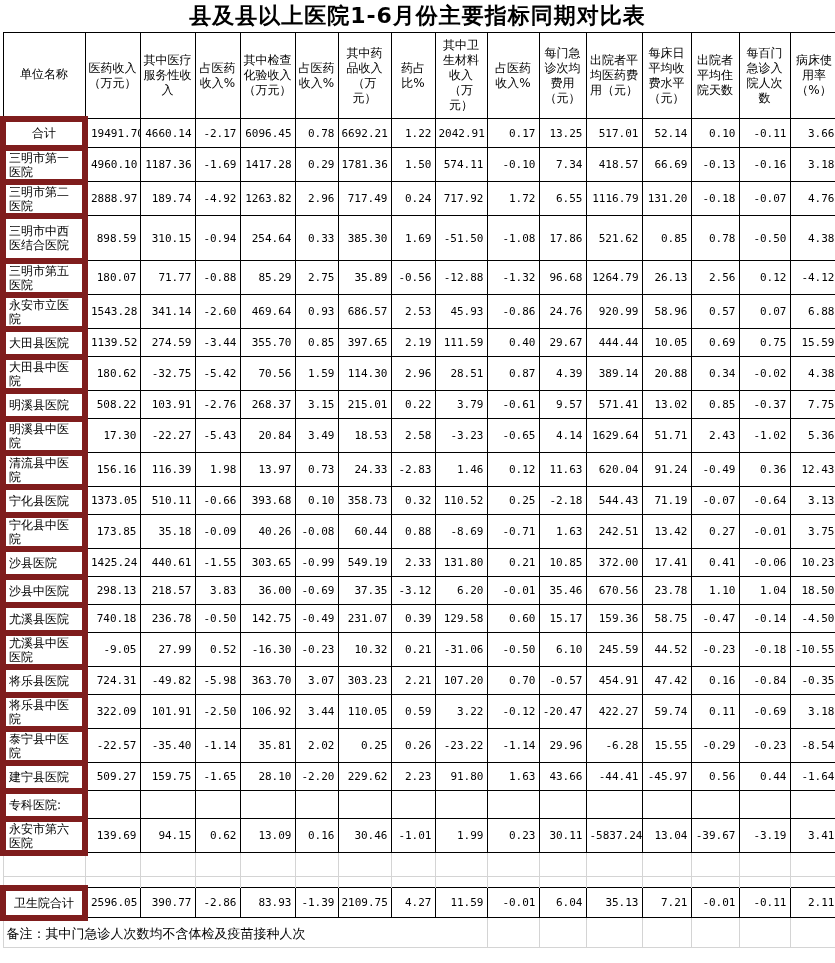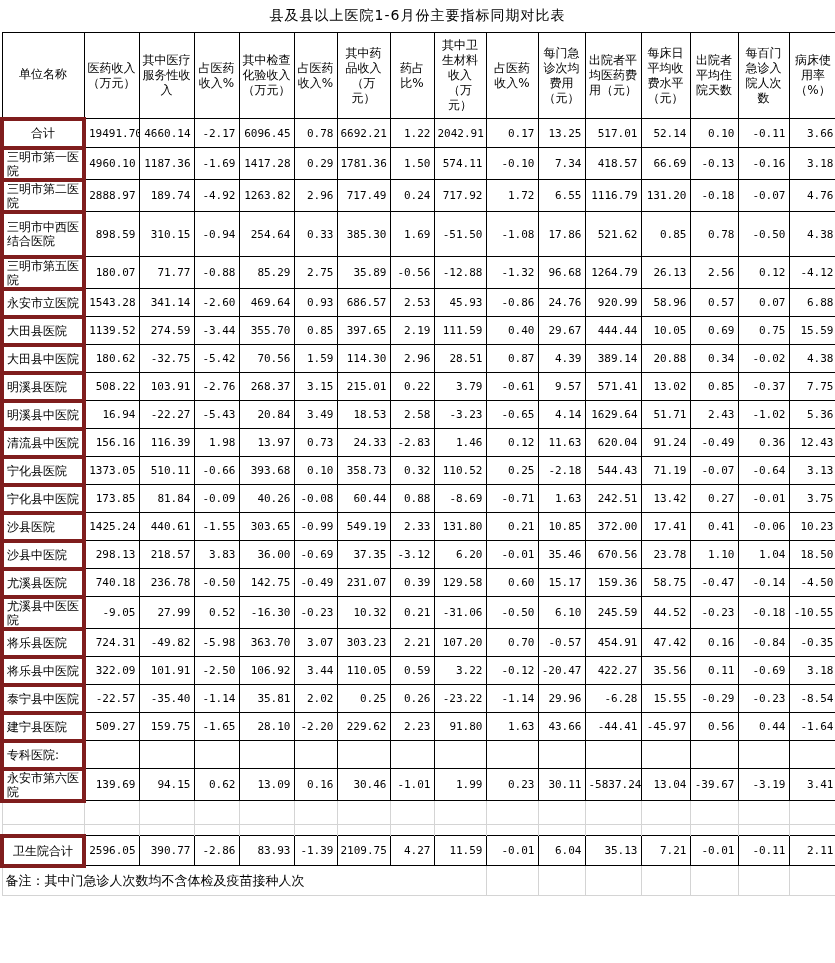--- a/index.html
+++ b/index.html
@@ -2,38 +2,38 @@
 <html><head>
 <meta charset="utf-8">
 <style>
   html,body { margin:0; padding:0; }
   body {
     width:835px; height:963px; background:#fff; overflow:hidden;
     font-family:"DejaVu Sans", sans-serif; color:#000;
   }
   .title {
     height:32px; display:flex; align-items:center; justify-content:center;
-    font-size:14px; font-weight:normal; letter-spacing:1px;
+    font-size:22px; font-weight:bold; letter-spacing:1px;
   }
   table {
     border-collapse:collapse; table-layout:fixed; width:835px;
   }
   th, td { padding:0 3px; overflow:hidden; box-sizing:border-box; }
   th {
     border:1px solid #000; font-weight:normal; font-size:12px;
     line-height:15px; word-break:break-all; text-align:center;
     height:86px; vertical-align:middle;
   }
   td.v {
     border:1px solid #000; font-size:11px; text-align:right;
     font-family:"DejaVu Sans Mono","DejaVu Sans",monospace;
     vertical-align:middle;
   }
   td.n, td.nc {
-    border:4px solid #7f1d1d; font-size:12px; line-height:14px;
+    border:6px solid #7f1d1d; font-size:12px; line-height:14px;
     word-break:break-all; vertical-align:middle; text-align:left;
   }
   td.nc { text-align:center; }
   td.g { border:1px solid #d4d4d4; border-top:none; border-bottom:none; }
   tr.rb1 td.g { border-bottom:1px solid #d4d4d4; }
   td.noteCell {
     border:1px solid #d4d4d4; border-top:1px solid #000;
     font-size:13px; text-align:left; vertical-align:middle;
   }
   td.noteEmpty { border:1px solid #d4d4d4; border-top:1px solid #000; }
@@ -247,21 +247,21 @@
         <td class="v">-0.61</td>
         <td class="v">9.57</td>
         <td class="v">571.41</td>
         <td class="v">13.02</td>
         <td class="v">0.85</td>
         <td class="v">-0.37</td>
         <td class="v">7.75</td>
       </tr>
       <tr class="r">
         <td class="n">明溪县中医院</td>
-        <td class="v">16.94</td>
+        <td class="v">17.30</td>
         <td class="v">-22.27</td>
         <td class="v">-5.43</td>
         <td class="v">20.84</td>
         <td class="v">3.49</td>
         <td class="v">18.53</td>
         <td class="v">2.58</td>
         <td class="v">-3.23</td>
         <td class="v">-0.65</td>
         <td class="v">4.14</td>
         <td class="v">1629.64</td>
@@ -302,21 +302,21 @@
         <td class="v">-2.18</td>
         <td class="v">544.43</td>
         <td class="v">71.19</td>
         <td class="v">-0.07</td>
         <td class="v">-0.64</td>
         <td class="v">3.13</td>
       </tr>
       <tr class="r">
         <td class="n">宁化县中医院</td>
         <td class="v">173.85</td>
-        <td class="v">81.84</td>
+        <td class="v">35.18</td>
         <td class="v">-0.09</td>
         <td class="v">40.26</td>
         <td class="v">-0.08</td>
         <td class="v">60.44</td>
         <td class="v">0.88</td>
         <td class="v">-8.69</td>
         <td class="v">-0.71</td>
         <td class="v">1.63</td>
         <td class="v">242.51</td>
         <td class="v">13.42</td>
@@ -420,21 +420,21 @@
         <td class="v">101.91</td>
         <td class="v">-2.50</td>
         <td class="v">106.92</td>
         <td class="v">3.44</td>
         <td class="v">110.05</td>
         <td class="v">0.59</td>
         <td class="v">3.22</td>
         <td class="v">-0.12</td>
         <td class="v">-20.47</td>
         <td class="v">422.27</td>
-        <td class="v">35.56</td>
+        <td class="v">59.74</td>
         <td class="v">0.11</td>
         <td class="v">-0.69</td>
         <td class="v">3.18</td>
       </tr>
       <tr class="r">
         <td class="n">泰宁县中医院</td>
         <td class="v">-22.57</td>
         <td class="v">-35.40</td>
         <td class="v">-1.14</td>
         <td class="v">35.81</td>

